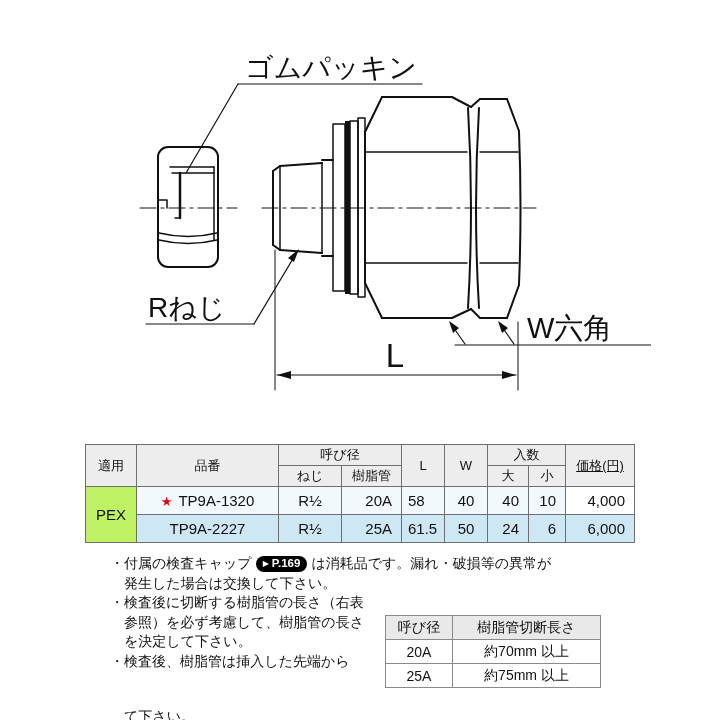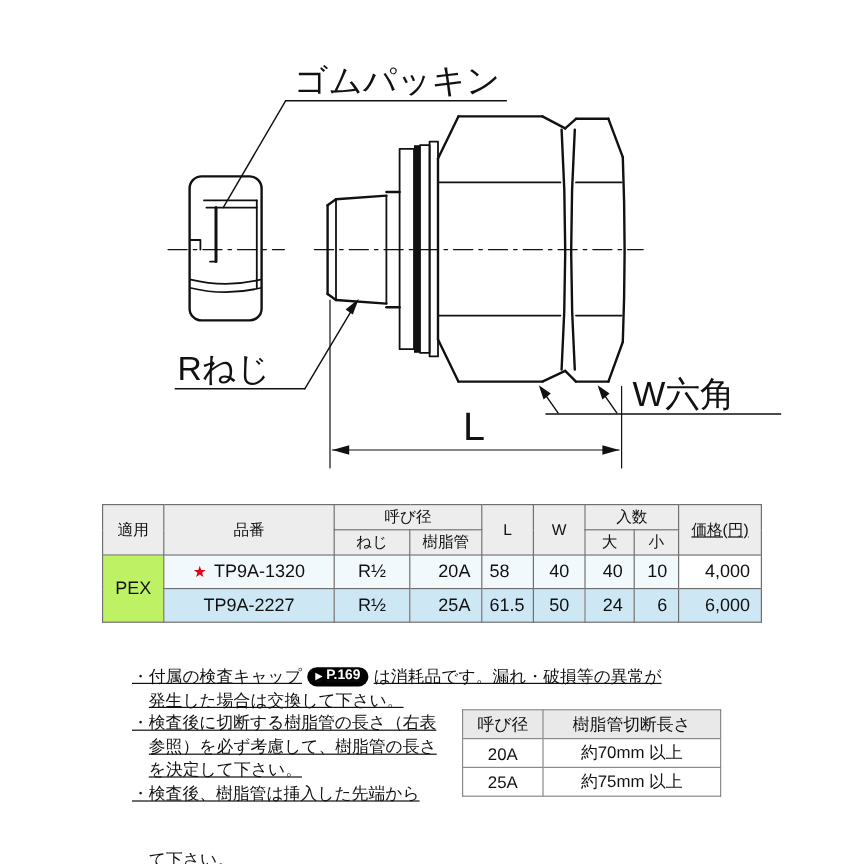--- a/index.html
+++ b/index.html
@@ -5,21 +5,21 @@
   html,body{margin:0;padding:0;background:#fff;}
   #canvas{position:relative;width:651px;height:720px;background:#ffffff;overflow:hidden;
           font-family:"Liberation Sans","DejaVu Sans",sans-serif;color:#111;}
   .abs{position:absolute;}
 
   
   #drawing{left:0;top:0;}
   svg text{fill:#111;}
 
   
-  table{border-collapse:collapse;table-layout:fixed;}
+  table{border-collapse:collapse;table-layout:fixed;margin-top:24px;}
   #spec{left:85px;top:420px;width:549px;}
   #spec td,#spec th{border:1px solid #6f6f6f;font-weight:normal;overflow:hidden;
                     white-space:nowrap;vertical-align:middle;}
   #spec .hdr{background:#ededed;font-size:13px;text-align:center;height:18px;}
   #spec .hrow1 td{height:17px;}
   #spec .hrow2 td{height:17px;}
   #spec .drow td{height:25px;font-size:15px;}
   .u{text-decoration:underline;}
   .c{text-align:center;}
   .r{text-align:right;padding-right:9px;}
@@ -28,21 +28,21 @@
   .pex{background:#bef264;font-size:16px;text-align:center;}
   .row1{background:#f2f9fd;}
   .row1w{background:#ffffff;}
   .row2{background:#cde7f5;}
   .star{color:#e60012;font-size:13px;margin-right:6px;}
 
   
   #note{left:85px;top:511px;font-size:17px;letter-spacing:0.2px;}
 
   
-  .bl{font-size:14px;line-height:19px;white-space:nowrap;text-decoration:underline;}
+  .bl{font-size:14px;line-height:19px;white-space:nowrap;}
   #bl1{left:110px;top:554px;display:flex;align-items:center;gap:4px;}
   .badge{display:inline-flex;align-items:center;gap:3px;background:#000;color:#fff;
          border-radius:8px;padding:0 7px;height:16px;font-size:11.5px;font-weight:bold;}
   .badge .tri{font-size:8px;line-height:1;}
 
   
   #cut{left:385px;top:591px;width:215px;}
   #cut td{border:1px solid #8a8a8a;font-size:14px;text-align:center;height:21px;
           white-space:nowrap;background:#fff;}
   #cut .h{background:#e9e9e9;}

